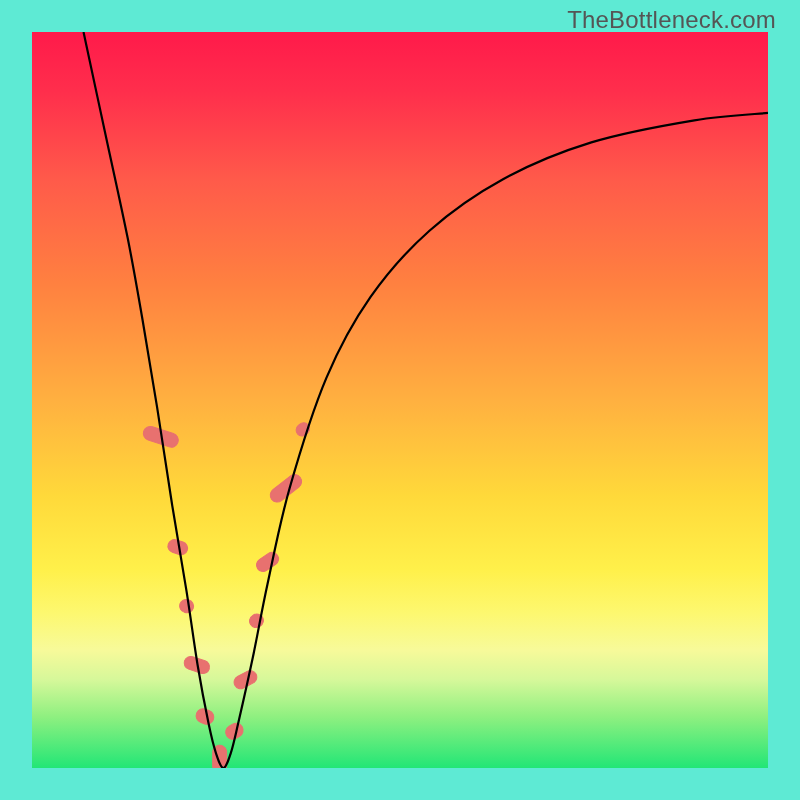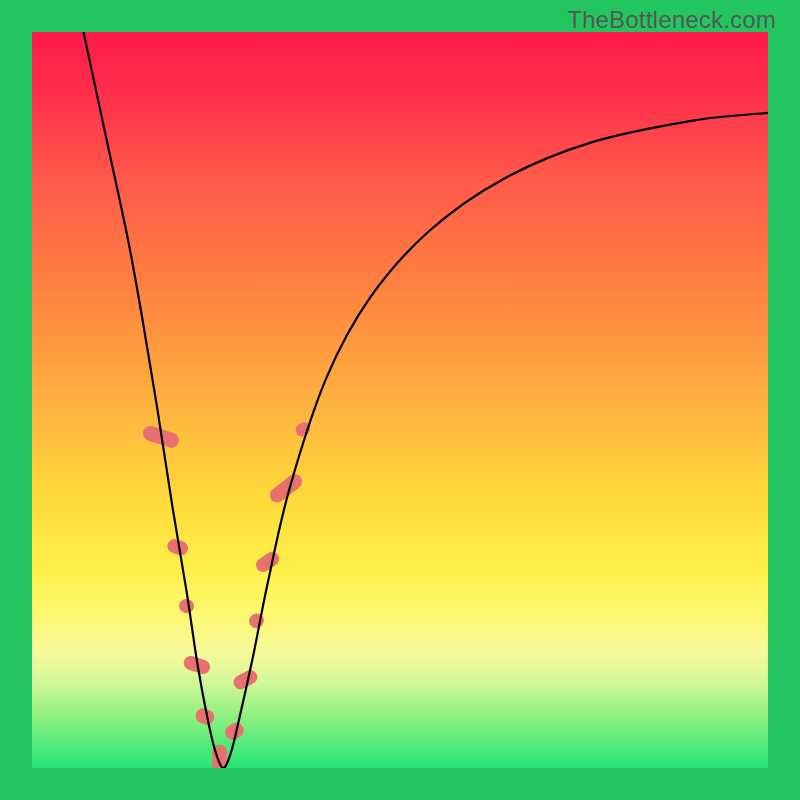--- a/index.html
+++ b/index.html
@@ -10,21 +10,21 @@
     overflow: hidden;
     background: #000;
     font-family: Arial, Helvetica, sans-serif;
   }
   .frame {
     position: absolute;
     top: 0;
     left: 0;
     width: 800px;
     height: 800px;
-    background: #22c55e;
+    background: #5eead4;
   }
   .plot-area {
     position: absolute;
     top: 32px;
     left: 32px;
     width: 736px;
     height: 736px;
     overflow: hidden;
   }
   .gradient {

